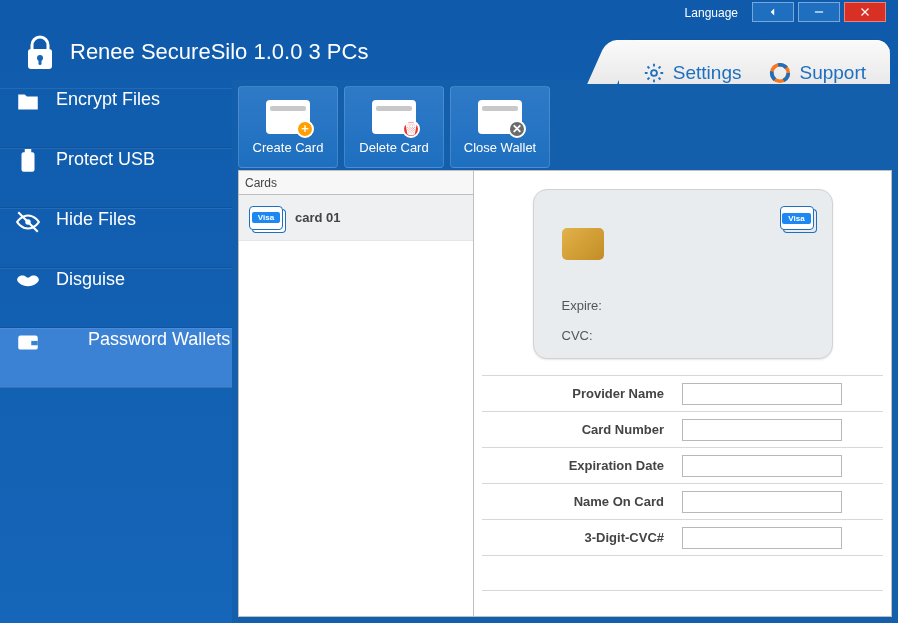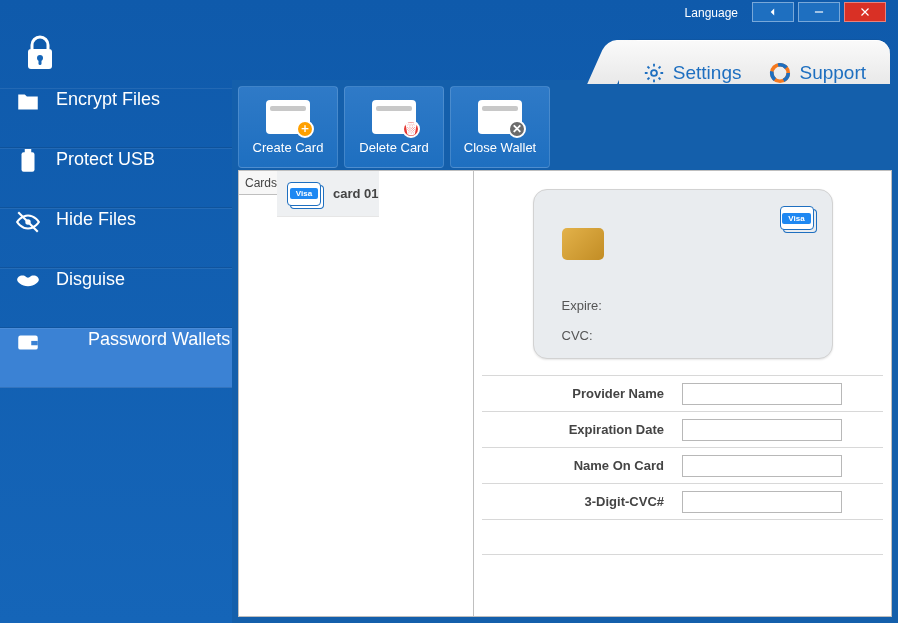--- a/index.html
+++ b/index.html
@@ -184,21 +184,21 @@
   .workarea {
     flex:1;
     background:#fff;
     margin:0 6px 6px 6px;
     border:1px solid #bfbfbf;
     display:flex;
     min-height:0;
   }
   .cards-col{
     width:235px;
-    display:flex;
+    display:flex;flex-direction:column;
     border-right:1px solid #bfbfbf;
   }
   .col-head{
     height:24px;
     background:#f7f7f7;
     border-bottom:1px solid #bfbfbf;
     font-size:12px;
     color:#444;
     display:flex;align-items:center;padding-left:6px;
   }
@@ -285,20 +285,21 @@
   </div>
 
   <div class="header">
     <div class="brand">
       <svg class="lock-icon" viewBox="0 0 32 38">
         <rect x="4" y="16" width="24" height="20" rx="3" fill="#fff"></rect>
         <path d="M8 16v-4a8 8 0 0116 0v4" fill="none" stroke="#fff" stroke-width="3"></path>
         <circle cx="16" cy="25" r="3" fill="#1565b8"></circle>
         <rect x="14.5" y="26" width="3" height="6" rx="1.5" fill="#1565b8"></rect>
       </svg>
+      <span>Renee SecureSilo 1.0.0 3 PCs</span>
     </div>
     <div class="tab-strip">
       <div class="tab-item">
         <svg width="22" height="22" viewBox="0 0 24 24">
           <circle cx="12" cy="12" r="3.2" fill="none" stroke="#1e6fc0" stroke-width="2"></circle>
           <path fill="none" stroke="#1e6fc0" stroke-width="2" d="M12 2v3M12 19v3M2 12h3M19 12h3M4.9 4.9l2.1 2.1M17 17l2.1 2.1M19.1 4.9L17 7M7 17l-2.1 2.1"></path>
         </svg>
         <span>Settings</span>
       </div>
       <div class="tab-item support">
@@ -408,20 +409,24 @@
               <div class="cc-label cc-expire">Expire:</div>
               <div class="cc-label cc-cvc">CVC:</div>
             </div>
 
             <div id="form-rows">
                 <div class="form-row">
                   <div class="form-label">Provider Name</div>
                   <input class="form-input" style="">
                 </div>
                 <div class="form-row">
+                  <div class="form-label">Card Number</div>
+                  <input class="form-input" style="">
+                </div>
+                <div class="form-row">
                   <div class="form-label">Expiration Date</div>
                   <input class="form-input" style="">
                 </div>
                 <div class="form-row">
                   <div class="form-label">Name On Card</div>
                   <input class="form-input" style="">
                 </div>
                 <div class="form-row">
                   <div class="form-label">3-Digit-CVC#</div>
                   <input class="form-input" style="">

